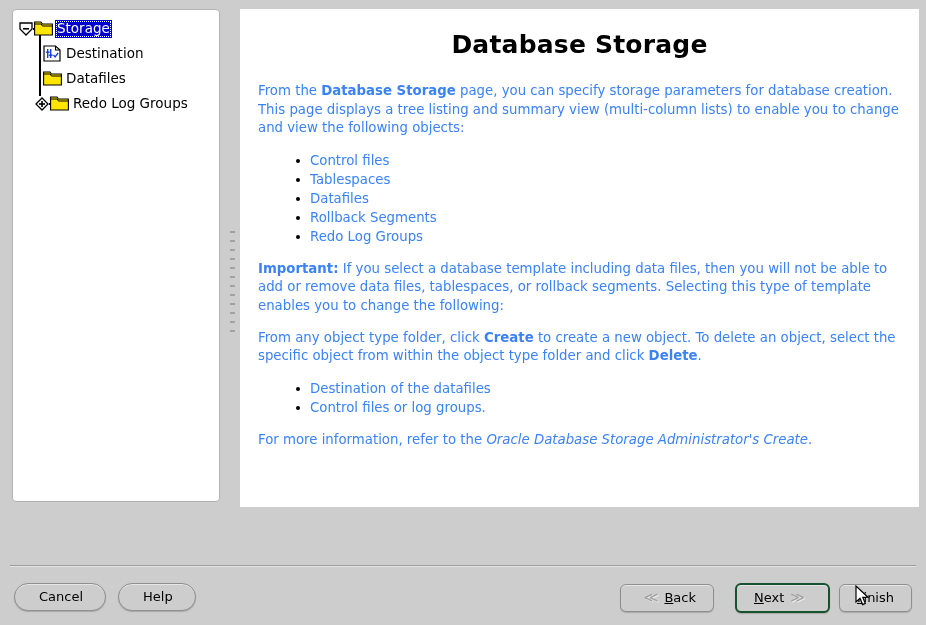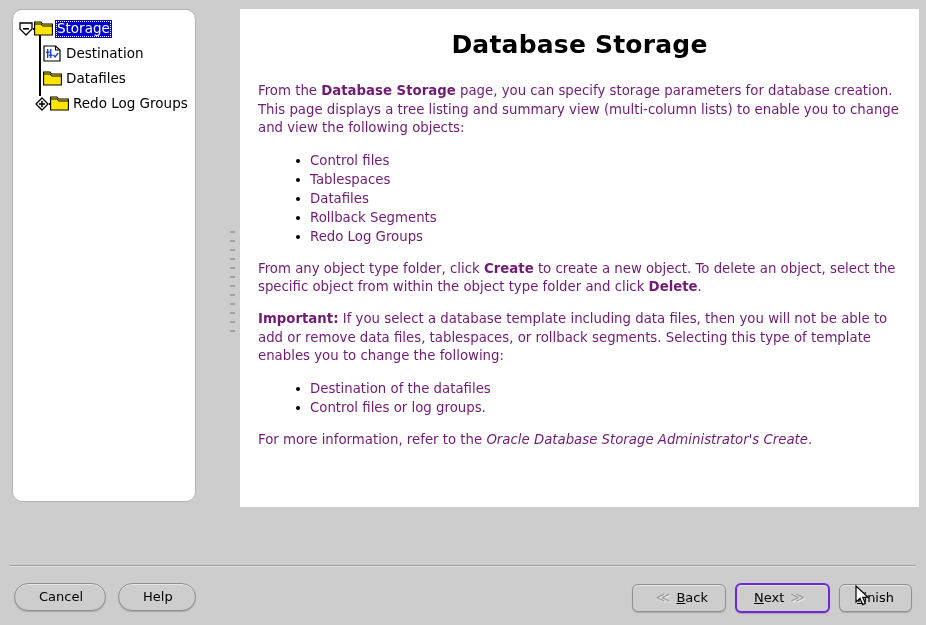--- a/index.html
+++ b/index.html
@@ -13,25 +13,25 @@
     font-family: "DejaVu Sans", "Liberation Sans", sans-serif;
     overflow: hidden;
     position: relative;
   }
 
   
   #tree-panel {
     position: absolute;
     left: 12px;
     top: 9px;
-    width: 184px;
+    width: 208px;
     height: 493px;
     background: #ffffff;
     border: 1px solid #b4b4b4;
-    border-radius: 10px;
+    border-radius: 4px;
     box-sizing: border-box;
     overflow: hidden;
   }
   .tree {
     padding: 6px 0 0 6px;
     font-size: 13.5px;
     color: #000;
     position: relative;
   }
   .tree-row {
@@ -142,21 +142,21 @@
     font-size: 25px;
     font-weight: bold;
     color: #000;
     margin: 21px 0 0 0;
     letter-spacing: .2px;
   }
   .body-text {
     margin: 0 20px 0 18px;
     font-size: 13.3px;
     line-height: 18.6px;
-    color: #701a75;
+    color: #3b82f6;
   }
   .body-text p { margin: 0 0 13px 0; }
   .body-text p.first { margin-top: 23px; }
   .body-text ul {
     margin: 0 0 14px 0;
     padding-left: 52px;
     list-style: none;
   }
   .body-text ul li {
     position: relative;
@@ -188,23 +188,24 @@
     background: #cdcdcd;
     border: 1px solid #8f8f8f;
     border-radius: 11px;
     padding: 4px 13px 5px 13px;
     box-shadow: inset 0 1px 0 #e6e6e6, 0 1px 1px rgba(0,0,0,.18);
     cursor: default;
     line-height: 15px;
     white-space: nowrap;
   }
   .btn.default {
-    border: 2px solid #6d28d9;
+    border: 2px solid #14532d;
     border-radius: 12px;
     padding: 3px 12px 4px 12px;
+    margin-left: 12px;
   }
 
   
   #separator {
     position: absolute;
     left: 10px;
     top: 565px;
     width: 906px;
     height: 1px;
     background: #9c9c9c;
@@ -332,23 +333,23 @@
     <p class="first"><span>From the </span><b>Database Storage</b><span> page, you can specify storage parameters for database creation. This page displays a tree listing and summary view (multi-column lists) to enable you to change and view the following objects:</span></p>
 
     <ul>
       <li>Control files</li>
       <li>Tablespaces</li>
       <li>Datafiles</li>
       <li>Rollback Segments</li>
       <li>Redo Log Groups</li>
     </ul>
 
+    <p><b>Important:</b><span> If you select a database template including data files, then you will not be able to add or remove data files, tablespaces, or rollback segments. Selecting this type of template enables you to change the following:</span></p>
+
     <p><span>From any object type folder, click </span><b>Create</b><span> to create a new object. To delete an object, select the specific object from within the object type folder and click </span><b>Delete</b><span>.</span></p>
-
-    <p><b>Important:</b><span> If you select a database template including data files, then you will not be able to add or remove data files, tablespaces, or rollback segments. Selecting this type of template enables you to change the following:</span></p>
 
     <ul>
       <li>Destination of the datafiles</li>
       <li>Control files or log groups.</li>
     </ul>
 
     <p><span>For more information, refer to the </span><i>Oracle Database Storage Administrator's Create</i><span>.</span></p>
 
   </div>
 </div>

